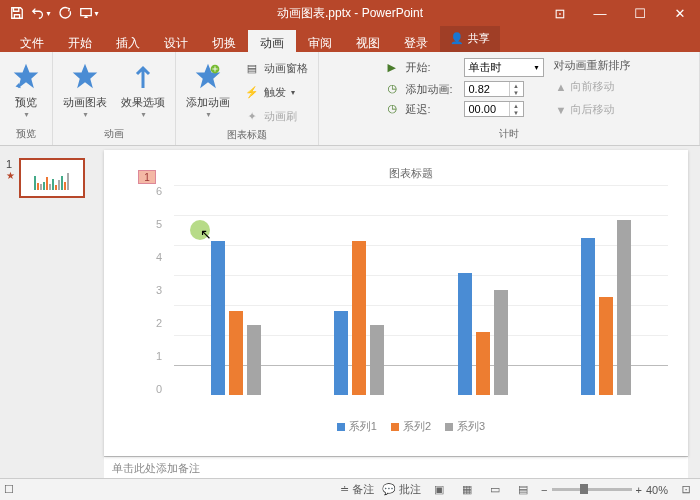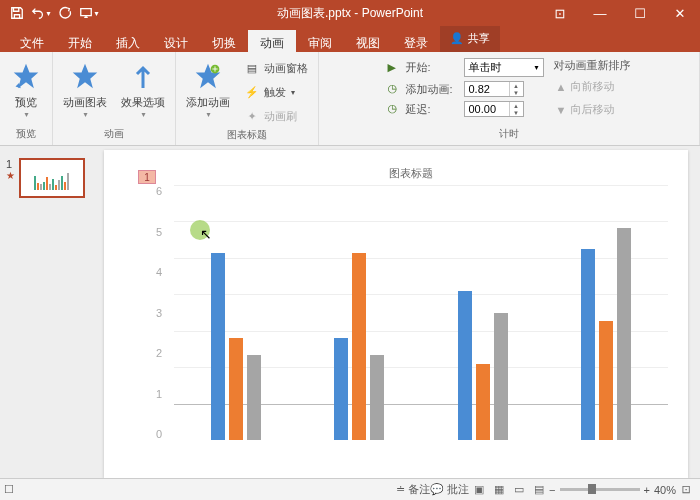--- a/index.html
+++ b/index.html
@@ -62,21 +62,21 @@
 .bar{width:14px}
 .s1{background:#4a8cd4}.s2{background:#ed7d31}.s3{background:#a5a5a5}
 .xaxis{position:absolute;left:0;right:0;bottom:0;height:20px;display:flex;justify-content:space-around;color:#aaa;font-size:9px;align-items:flex-start;padding-top:4px}
 .legend{display:flex;justify-content:center;gap:14px;padding:4px;font-size:9px;color:#888}
 .legend span{display:flex;align-items:center;gap:4px}
 .sw{width:8px;height:8px}
 .cursor-dot{position:absolute;left:86px;top:70px;width:20px;height:20px;border-radius:50%;background:#9c5;opacity:.7}
 .cursor-arrow{position:absolute;left:96px;top:76px;font-size:14px;color:#000}
 .notes{height:22px;background:#fff;border-top:1px solid #ccc;color:#888;padding:4px 8px;font-size:11px}
 .status{height:22px;background:#f3f3f3;border-top:1px solid #ccc;display:flex;align-items:center;gap:10px;padding:0 4px;color:#555;font-size:10px}
-.status .sright{margin-left:auto;display:flex;gap:0;align-items:center}
+.status .sright{margin-left:auto;display:flex;gap:8px;align-items:center}
 .vbtn{width:20px;height:16px;display:flex;align-items:center;justify-content:center;color:#666}
 .zoom{display:flex;align-items:center;gap:4px}
 .zoom-track{width:80px;height:3px;background:#bbb;position:relative}
 .zoom-thumb{position:absolute;width:8px;height:10px;background:#777;top:-4px;left:28px}
 </style>
 </head>
 <body>
 
 <div class="titlebar">
   <div class="qat">
@@ -313,24 +313,30 @@
                 <div class="bar s2" style="height: 30%;"></div>
                 <div class="bar s3" style="height: 50%;"></div>
               </div>
               <div class="bgrp">
                 <div class="bar s1" style="height: 75%;"></div>
                 <div class="bar s2" style="height: 46.6667%;"></div>
                 <div class="bar s3" style="height: 83.3333%;"></div>
               </div>
             </div>
         </div>
+        <div class="legend" id="legend">
+            <span><span class="sw s1"></span>系列1</span>
+            <span><span class="sw s2"></span>系列2</span>
+            <span><span class="sw s3"></span>系列3</span>
+          </div>
       </div>
       <div class="cursor-dot"></div>
       <div class="cursor-arrow">↖</div>
     </div>
+    <div class="notes">单击此处添加备注</div>
   </div>
 </div>
 
 <div class="status">
   <span>☐</span>
   <div class="sright">
     <span>≐ <span>备注</span></span>
     <span>💬 <span>批注</span></span>
     <span class="vbtn">▣</span>
     <span class="vbtn">▦</span>

